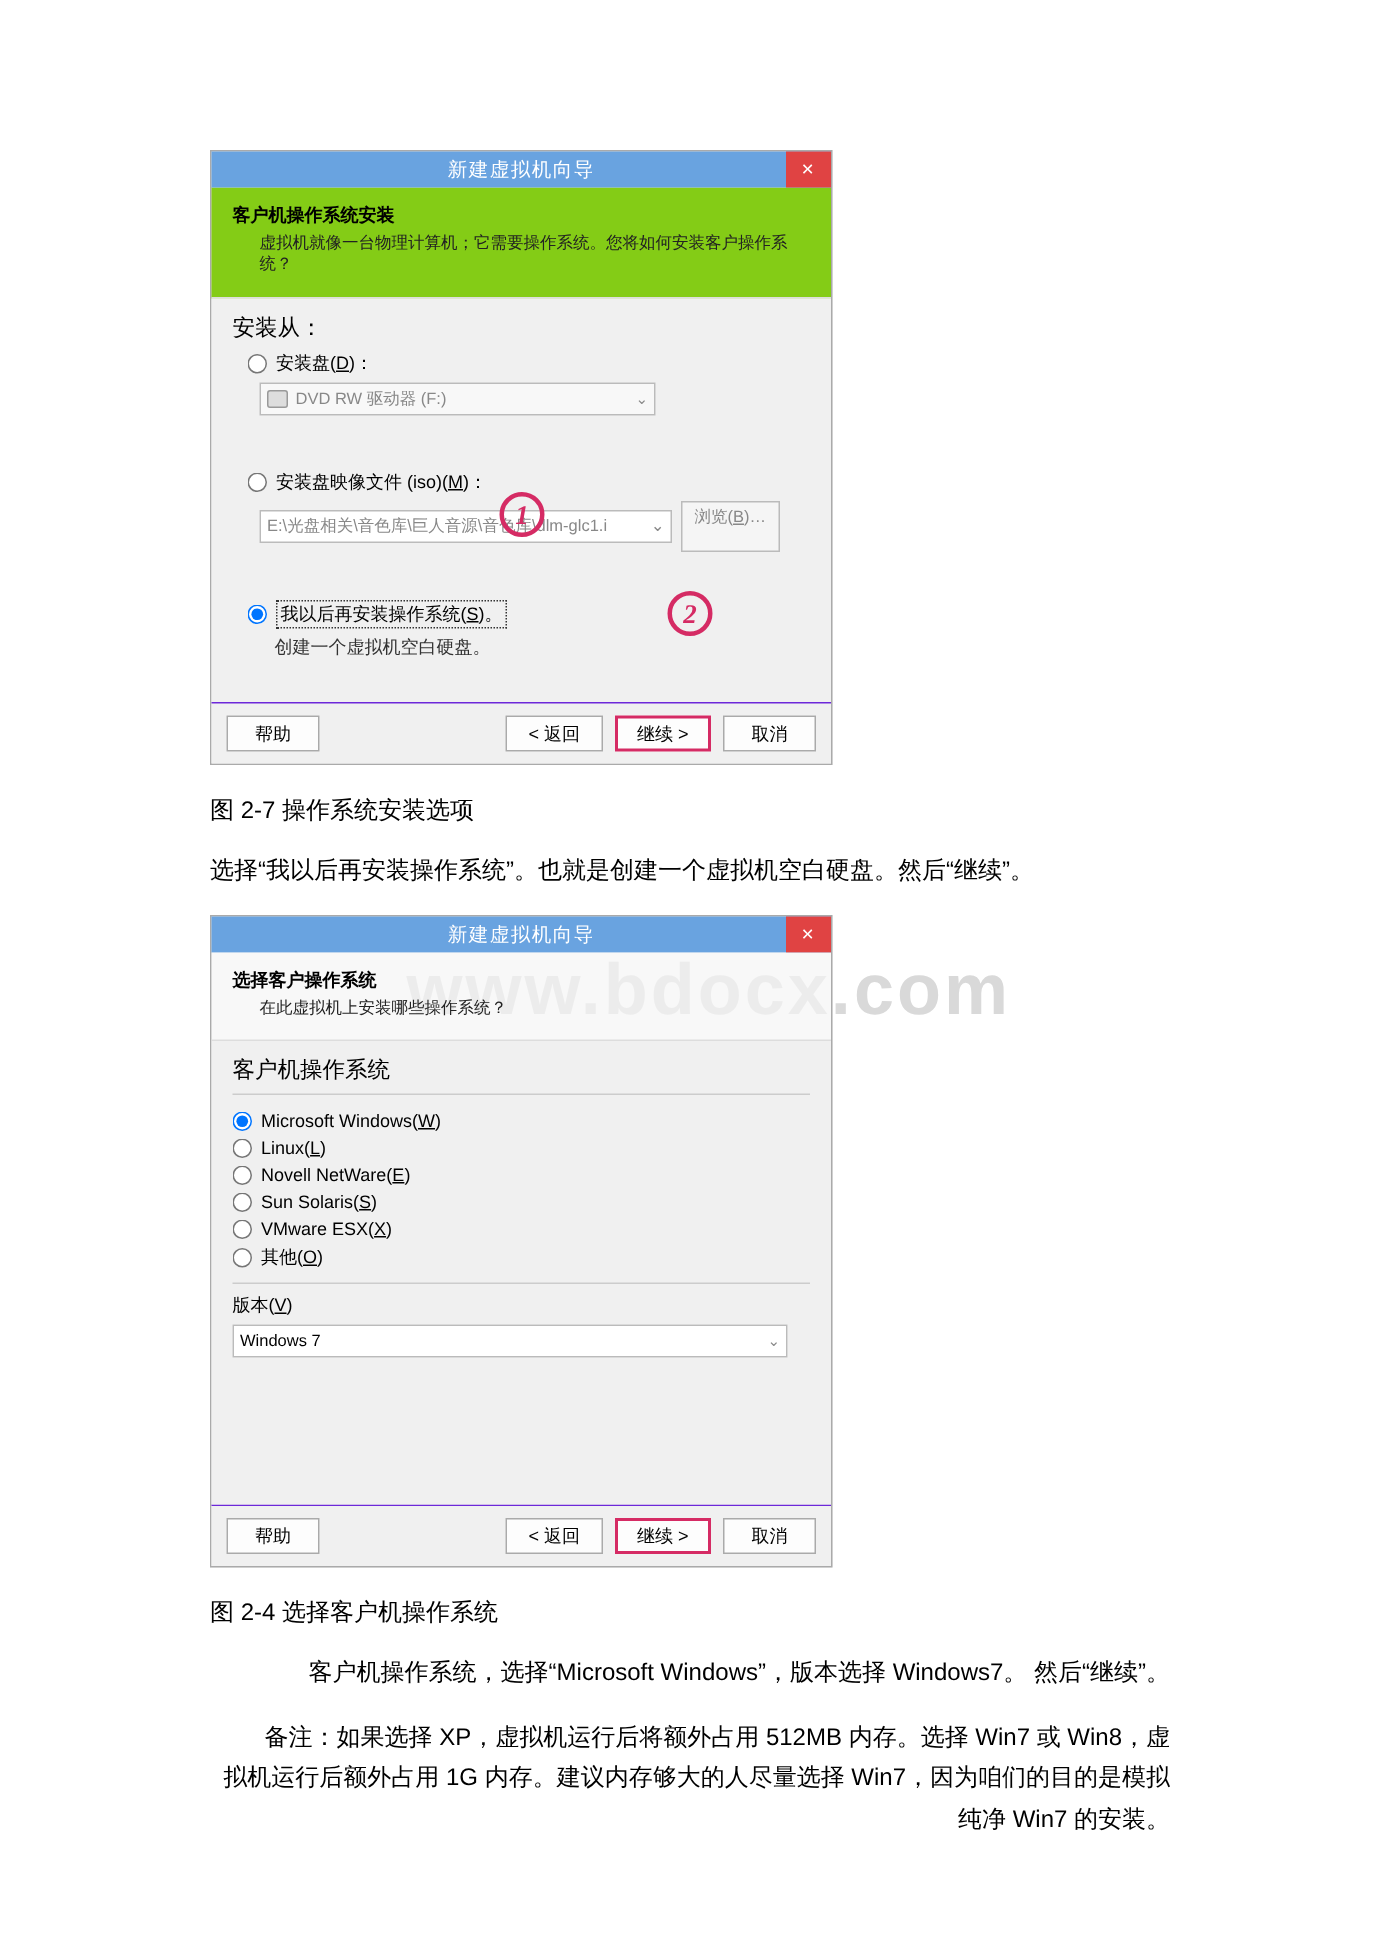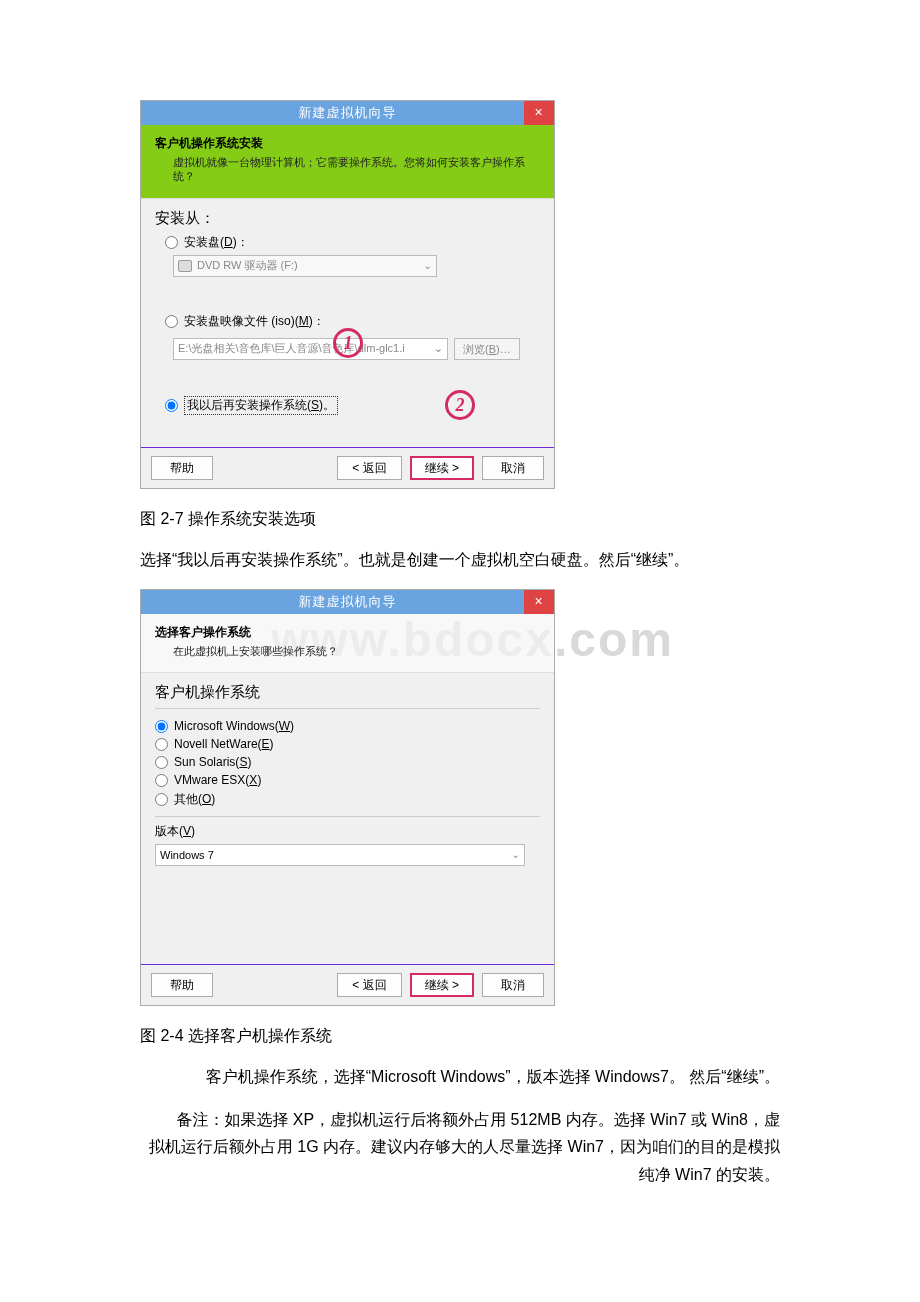--- a/index.html
+++ b/index.html
@@ -115,21 +115,21 @@
     position: relative;
     overflow: hidden;
     justify-content: space-between;
   }
   .browse-btn {
     display: inline-block;
     border: 1px solid #bbb;
     background: #f5f5f5;
     color: #888;
     font-size: 11px;
-    height: 22px;
+    height: 34px;
     line-height: 20px;
     padding: 0 8px;
     margin-left: 6px;
   }
   .iso-line { display: flex; align-items: center; }
   .dotted-selected {
     border: 1px dotted #333;
     padding: 0 2px;
     display: inline-block;
   }
@@ -242,20 +242,21 @@
       <div class="stamp" style="left:178px; top:-6px;">1</div>
     </div>
 
     <div style="height:28px;"></div>
 
     <div class="radio-row rel" style="margin-left:10px;">
       <input type="radio" checked="" style="">
       <span class="dotted-selected"><span>我以后再安装操作系统(</span><span class="u">S</span><span>)。</span></span>
       <div class="stamp" style="left:280px; top:-6px;">2</div>
     </div>
+    <div style="margin-left:28px; font-size:12px; color:#333;">创建一个虚拟机空白硬盘。</div>
 
     <div style="height:14px;"></div>
   </div>
   <div class="btnbar">
     <div class="btn">帮助</div>
     <div class="spacer"></div>
     <div class="btn">&lt; 返回</div>
     <div class="btn highlight">继续 &gt;</div>
     <div class="btn">取消</div>
   </div>
@@ -276,20 +277,24 @@
   </div>
   <div class="body" style="position:relative; z-index:1;">
     <div class="section-label">客户机操作系统</div>
     <div class="os-group">
       <div class="radio-row">
         <input type="radio" checked="" style="">
         <span><span>Microsoft Windows(</span><span class="u">W</span><span>)</span></span>
       </div>
       <div class="radio-row">
         <input type="radio" style="">
+        <span><span>Linux(</span><span class="u">L</span><span>)</span></span>
+      </div>
+      <div class="radio-row">
+        <input type="radio" style="">
         <span><span>Novell NetWare(</span><span class="u">E</span><span>)</span></span>
       </div>
       <div class="radio-row">
         <input type="radio" style="">
         <span><span>Sun Solaris(</span><span class="u">S</span><span>)</span></span>
       </div>
       <div class="radio-row">
         <input type="radio" style="">
         <span><span>VMware ESX(</span><span class="u">X</span><span>)</span></span>
       </div>

